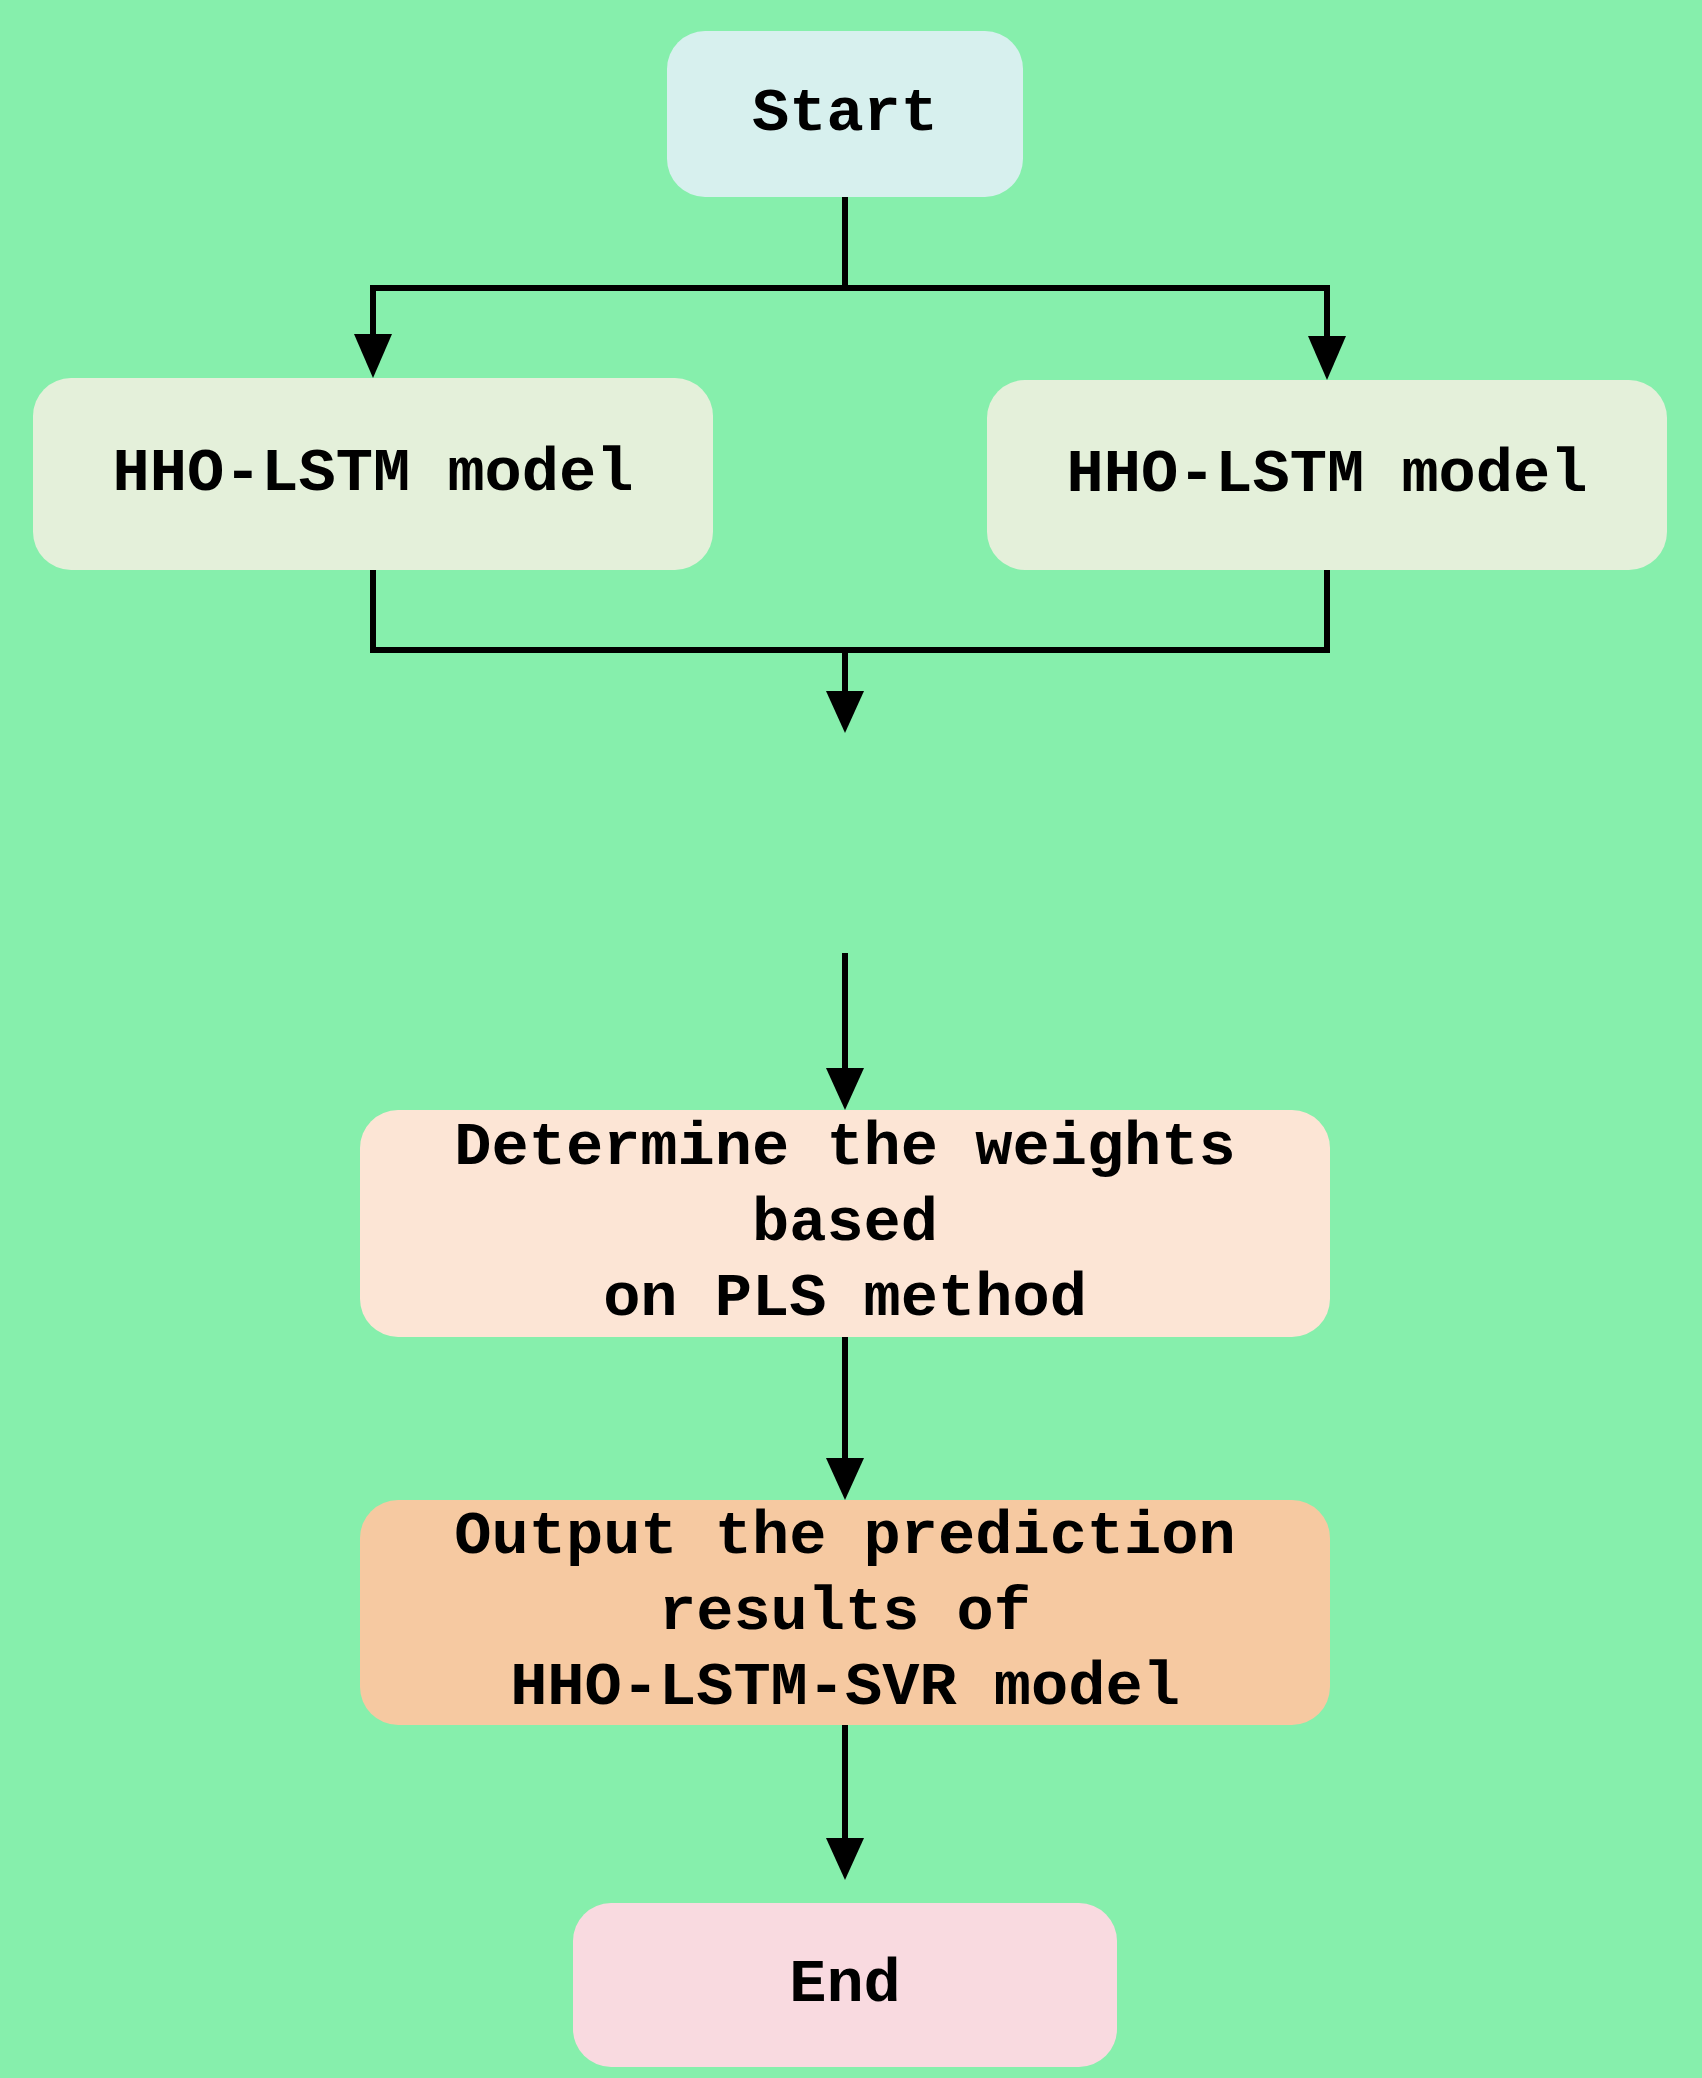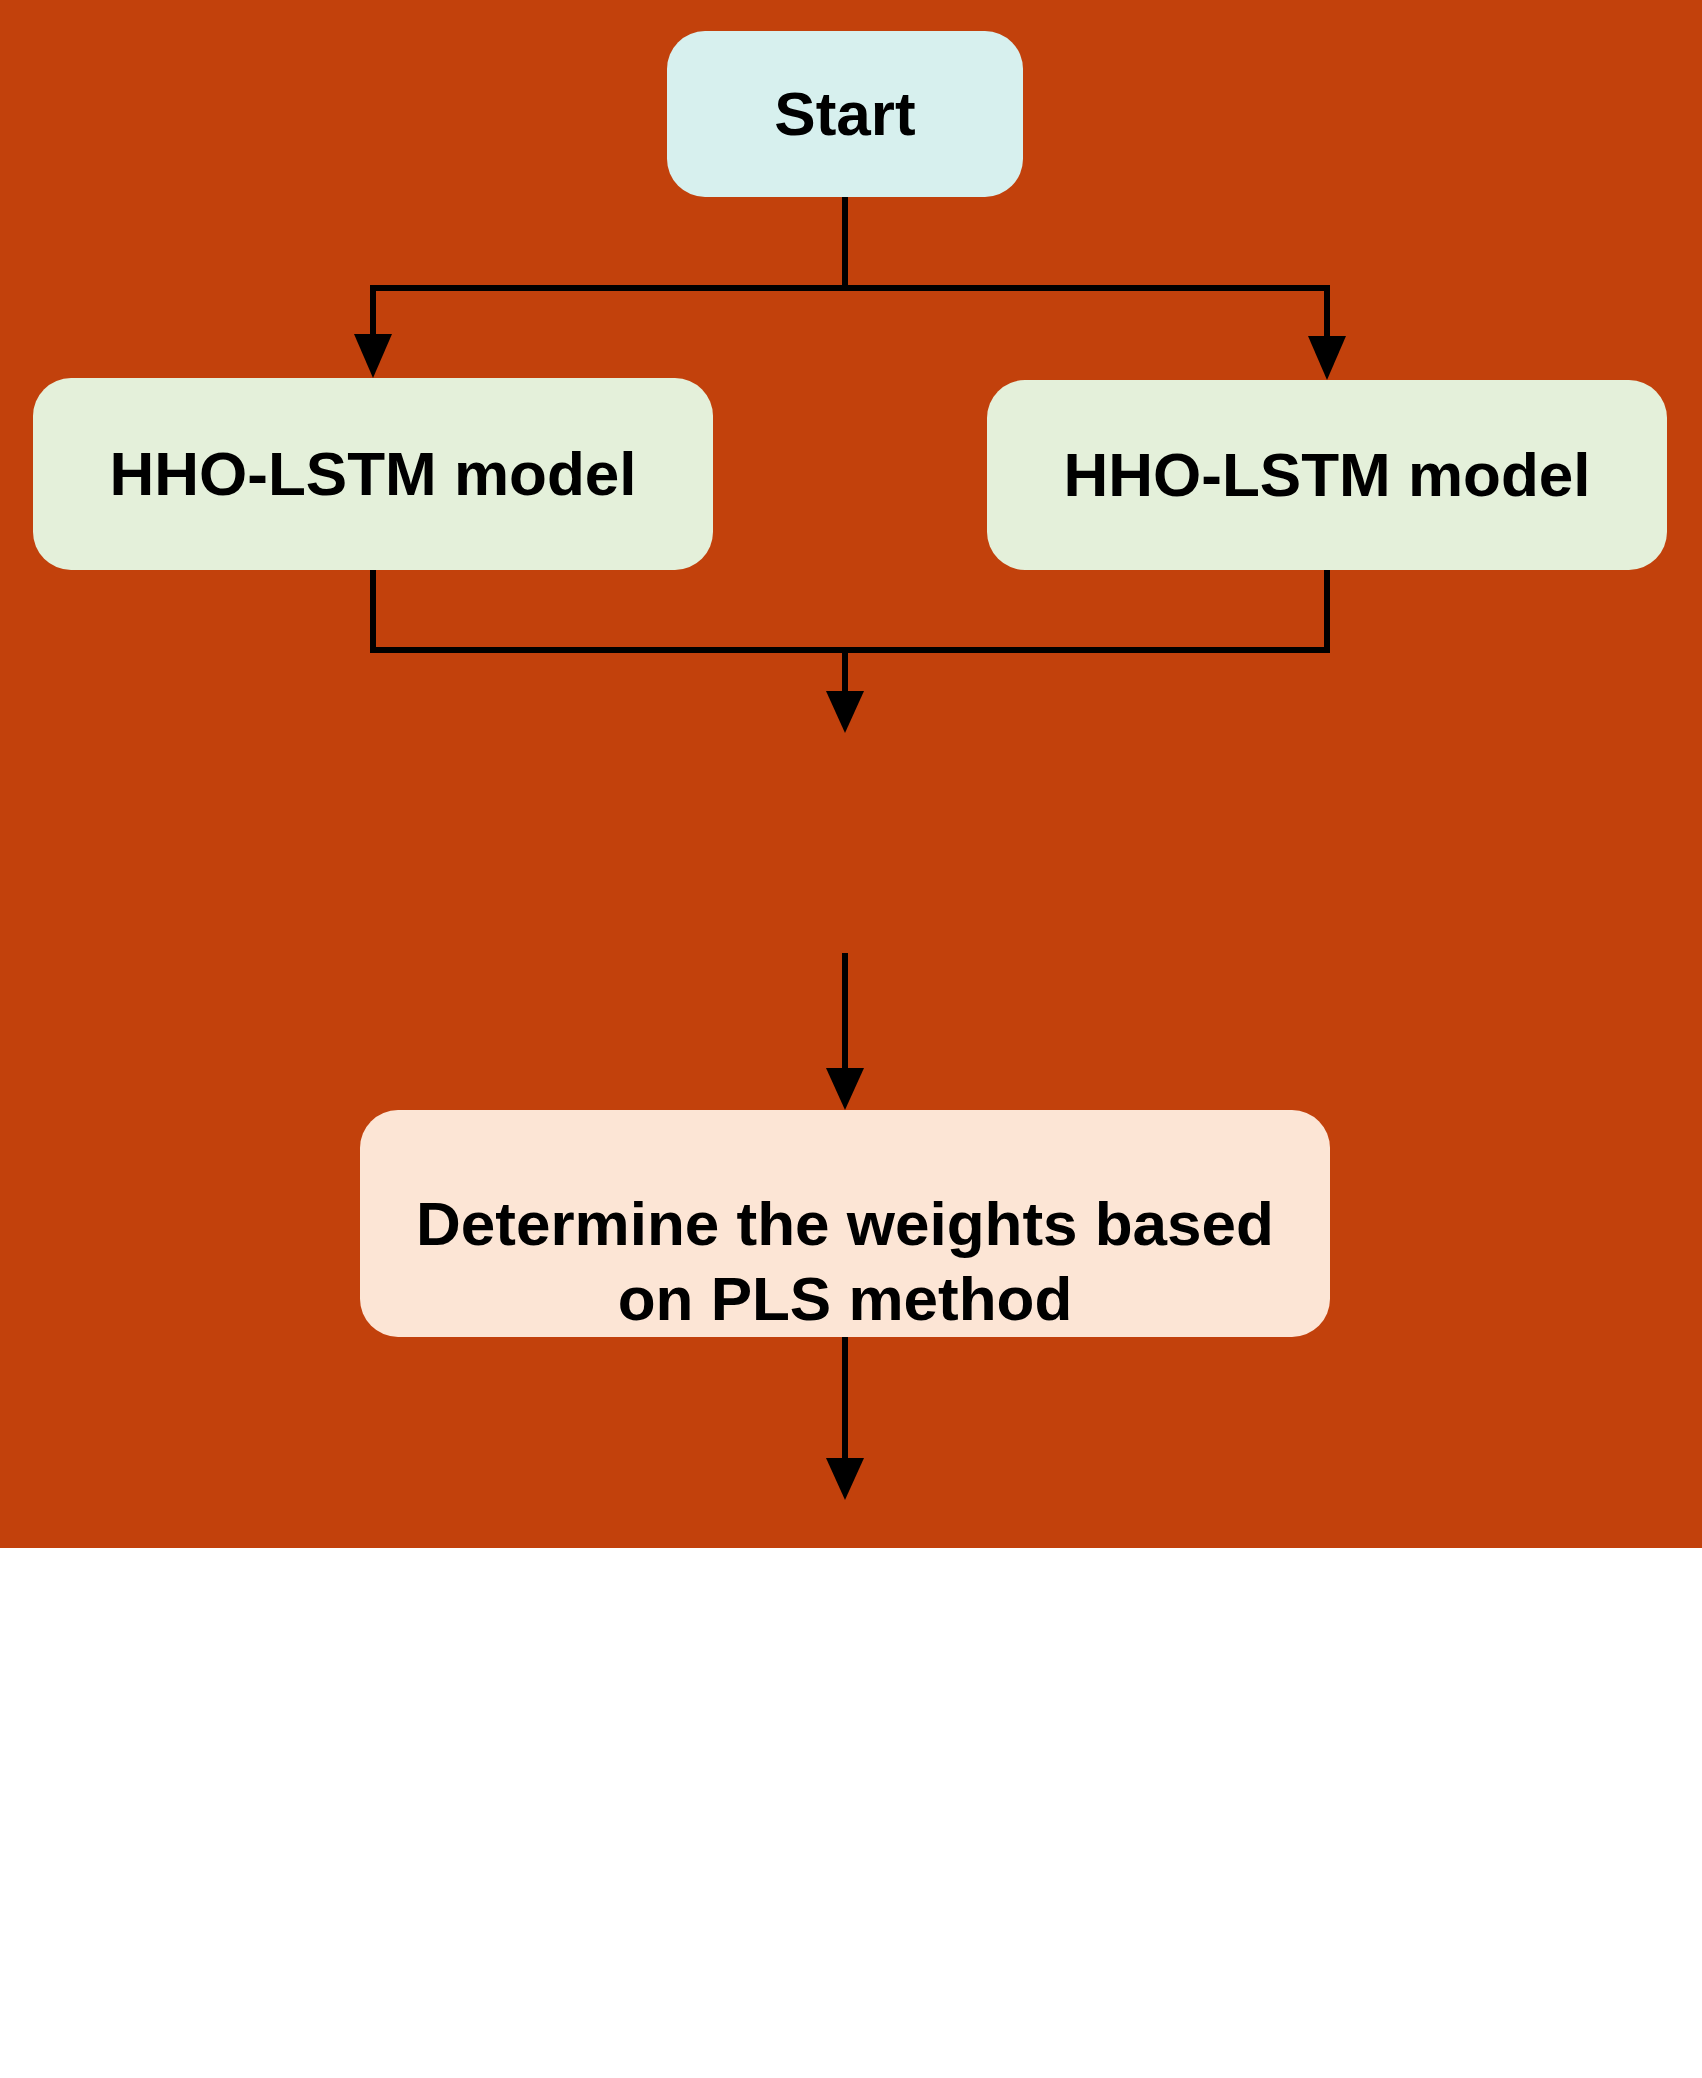--- a/index.html
+++ b/index.html
@@ -3,23 +3,23 @@
 <meta charset="utf-8">
 <style>
   html, body {
     margin: 0;
     padding: 0;
     background: #ffffff;
   }
   .canvas {
     position: relative;
     width: 1702px;
-    height: 1548px;
-    background: #c2410c;
-    font-family: Liberation Sans, sans-serif;
+    height: 2078px;
+    background: #86efac;
+    font-family: Liberation Mono, monospace;
     overflow: hidden;
   }
   svg.connectors {
     position: absolute;
     left: 0;
     top: 0;
     width: 1702px;
     height: 2078px;
     z-index: 1;
   }
@@ -95,18 +95,22 @@
   <div class="node node-model-right" style="background: rgb(228, 240, 218);">
     <span class="label">HHO-LSTM model</span>
   </div>
 
 
   <div class="node node-pls-weights" style="background: rgb(252, 229, 213);">
     <span class="label">Determine the weights based
 on PLS method</span>
   </div>
 
+  <div class="node node-output-combined" style="background: rgb(246, 201, 161);">
+    <span class="label">Output the prediction results of
+HHO-LSTM-SVR model</span>
+  </div>
 
   <div class="node node-end" style="background: rgb(249, 218, 224);">
     <span class="label">End</span>
   </div>
 
 </div>
 
 </body></html>

